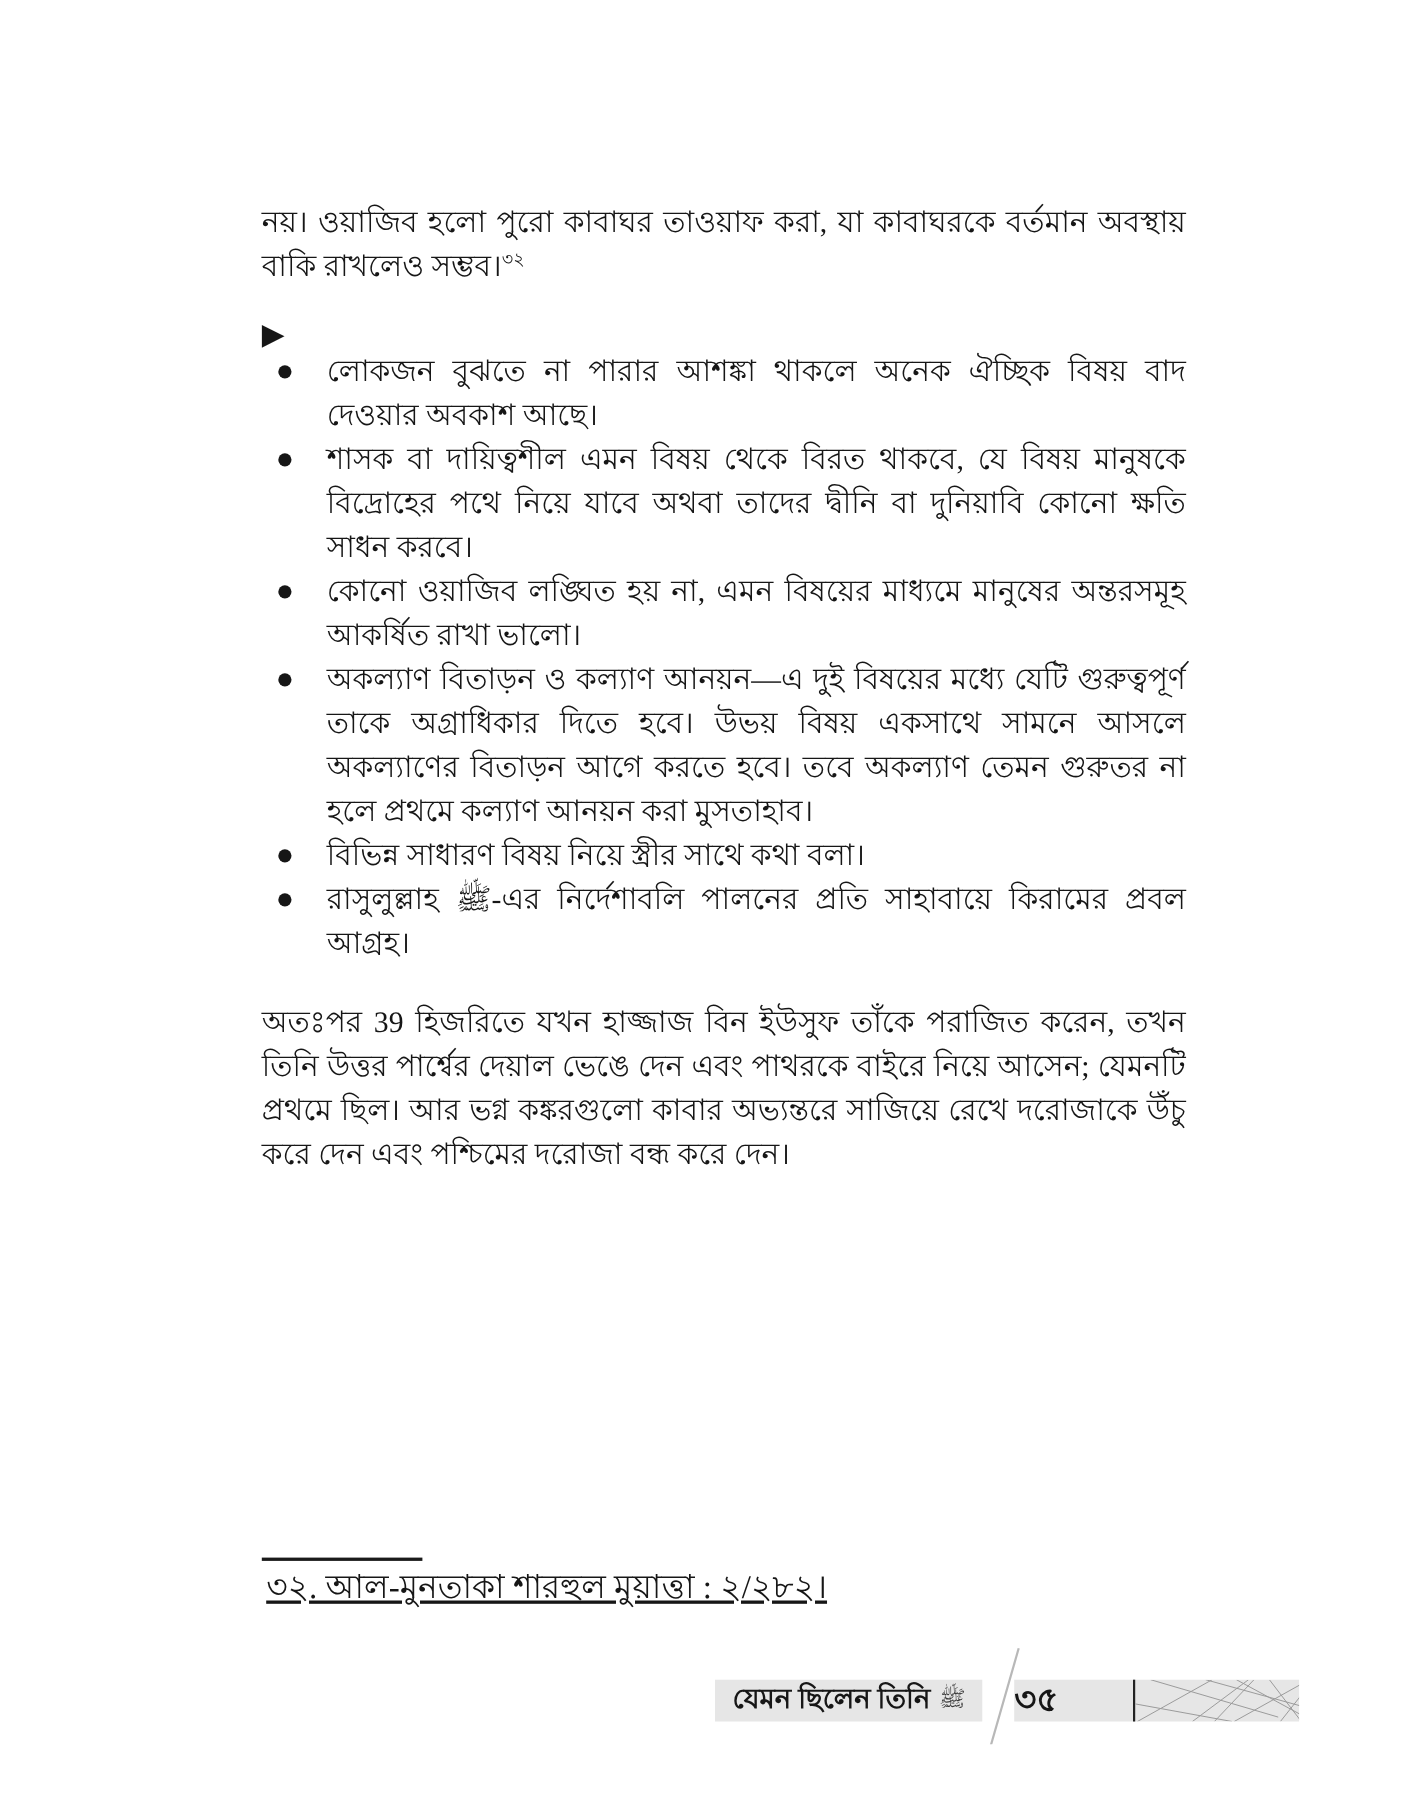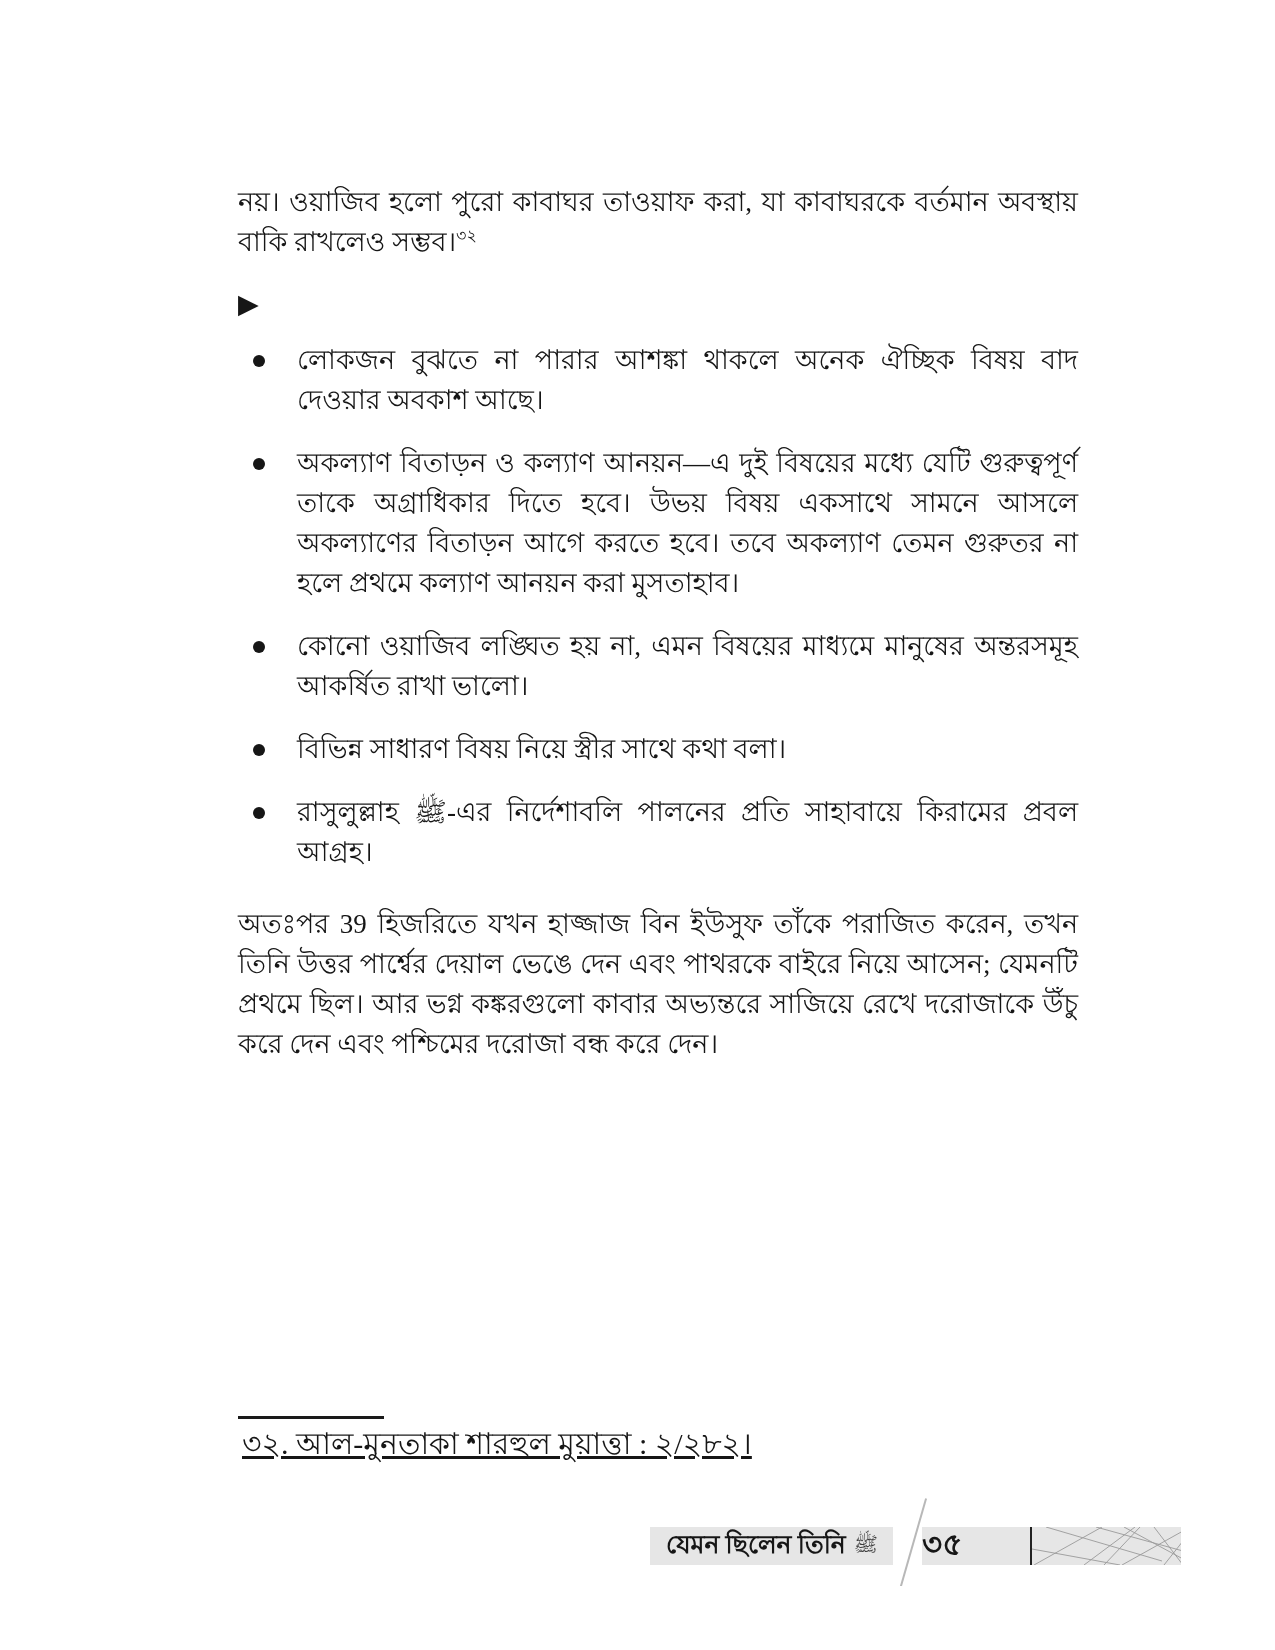--- a/index.html
+++ b/index.html
@@ -38,21 +38,20 @@
     font-weight: bold;
     line-height: 40px;
   }
   .tri-icon {
     font-size: 27px;
     line-height: 1;
     transform: translateY(1px);
   }
   .bullet-row {
     display: flex;
-    margin-top: 23px;
   }
   .bullet-dot {
     flex: none;
     width: 12px;
     height: 12px;
     border-radius: 50%;
     background: #161616;
     margin: 15px 0 0 15px;
   }
   .bullet-text {
@@ -149,25 +148,29 @@
     <div class="section-heading">
       <span class="tri-icon">▶</span>
     </div>
 
     <div class="bullet-row">
       <span class="bullet-dot"></span>
       <span class="bullet-text">লোকজন বুঝতে না পারার আশঙ্কা থাকলে অনেক ঐচ্ছিক বিষয় বাদ দেওয়ার অবকাশ আছে।</span>
     </div>
     <div class="bullet-row">
       <span class="bullet-dot"></span>
+      <span class="bullet-text">শাসক বা দায়িত্বশীল এমন বিষয় থেকে বিরত থাকবে, যে বিষয় মানুষকে বিদ্রোহের পথে নিয়ে যাবে অথবা তাদের দ্বীনি বা দুনিয়াবি কোনো ক্ষতি সাধন করবে।</span>
+    </div>
+    <div class="bullet-row">
+      <span class="bullet-dot"></span>
+      <span class="bullet-text">কোনো ওয়াজিব লঙ্ঘিত হয় না, এমন বিষয়ের মাধ্যমে মানুষের অন্তরসমূহ আকর্ষিত রাখা ভালো।</span>
+    </div>
+    <div class="bullet-row">
+      <span class="bullet-dot"></span>
       <span class="bullet-text">অকল্যাণ বিতাড়ন ও কল্যাণ আনয়ন—এ দুই বিষয়ের মধ্যে যেটি গুরুত্বপূর্ণ তাকে অগ্রাধিকার দিতে হবে। উভয় বিষয় একসাথে সামনে আসলে অকল্যাণের বিতাড়ন আগে করতে হবে। তবে অকল্যাণ তেমন গুরুতর না হলে প্রথমে কল্যাণ আনয়ন করা মুসতাহাব।</span>
-    </div>
-    <div class="bullet-row">
-      <span class="bullet-dot"></span>
-      <span class="bullet-text">কোনো ওয়াজিব লঙ্ঘিত হয় না, এমন বিষয়ের মাধ্যমে মানুষের অন্তরসমূহ আকর্ষিত রাখা ভালো।</span>
     </div>
     <div class="bullet-row">
       <span class="bullet-dot"></span>
       <span class="bullet-text">বিভিন্ন সাধারণ বিষয় নিয়ে স্ত্রীর সাথে কথা বলা।</span>
     </div>
     <div class="bullet-row">
       <span class="bullet-dot"></span>
       <span class="bullet-text">রাসুলুল্লাহ ﷺ-এর নির্দেশাবলি পালনের প্রতি সাহাবায়ে কিরামের প্রবল আগ্রহ।</span>
     </div>
 

